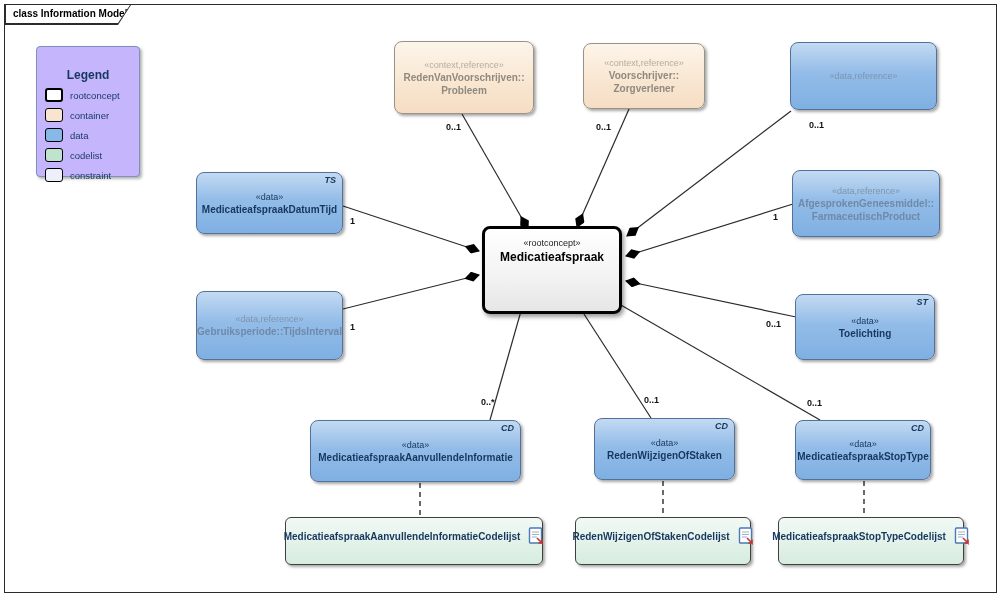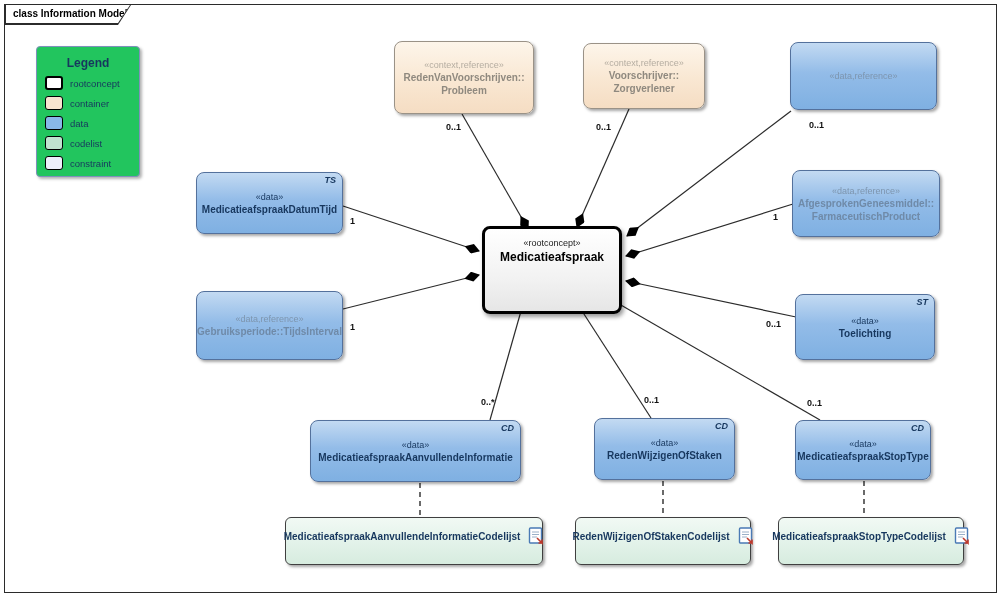--- a/index.html
+++ b/index.html
@@ -8,23 +8,23 @@
 
   
   .frame{position:absolute;left:4px;top:4px;right:4px;bottom:4px;border:1px solid #2b2b2b;}
   .tab-outer{position:absolute;left:5px;top:5px;width:126px;height:20px;background:#2b2b2b;
     clip-path:polygon(0 0,100% 0,calc(100% - 13px) 100%,0 100%);}
   .tab-inner{position:absolute;left:1px;top:0px;width:124px;height:18px;background:#fff;
     clip-path:polygon(0 0,100% 0,calc(100% - 12px) 100%,0 100%);
     font-size:10px;font-weight:bold;color:#000;line-height:18px;padding-left:7px;box-sizing:border-box;}
 
   
-  .legend{position:absolute;left:36px;top:46px;width:104px;height:131px;background:#22c55e;
+  .legend{position:absolute;left:36px;top:46px;width:104px;height:131px;background:#c4b5fd;
     border:1px solid #7f90bb;border-radius:4px;box-shadow:2px 2px 3px rgba(0,0,0,.3);
-    padding:9px 8px;box-sizing:border-box;}
+    padding:21px 8px;box-sizing:border-box;}
   .legend-title{text-align:center;font-weight:bold;font-size:12px;color:#17375e;margin-bottom:5px;}
   .legend-row{display:flex;align-items:center;margin-bottom:4px;height:16px;}
   .swatch{width:18px;height:14px;border:1px solid #000;border-radius:3px;margin-right:7px;flex:0 0 auto;box-sizing:border-box;}
   .swatch.thick{border-width:2px;}
   .legend-label{font-size:9.5px;color:#17375e;}
 
   
   svg.wires{position:absolute;left:0;top:0;z-index:1;}
 
   

